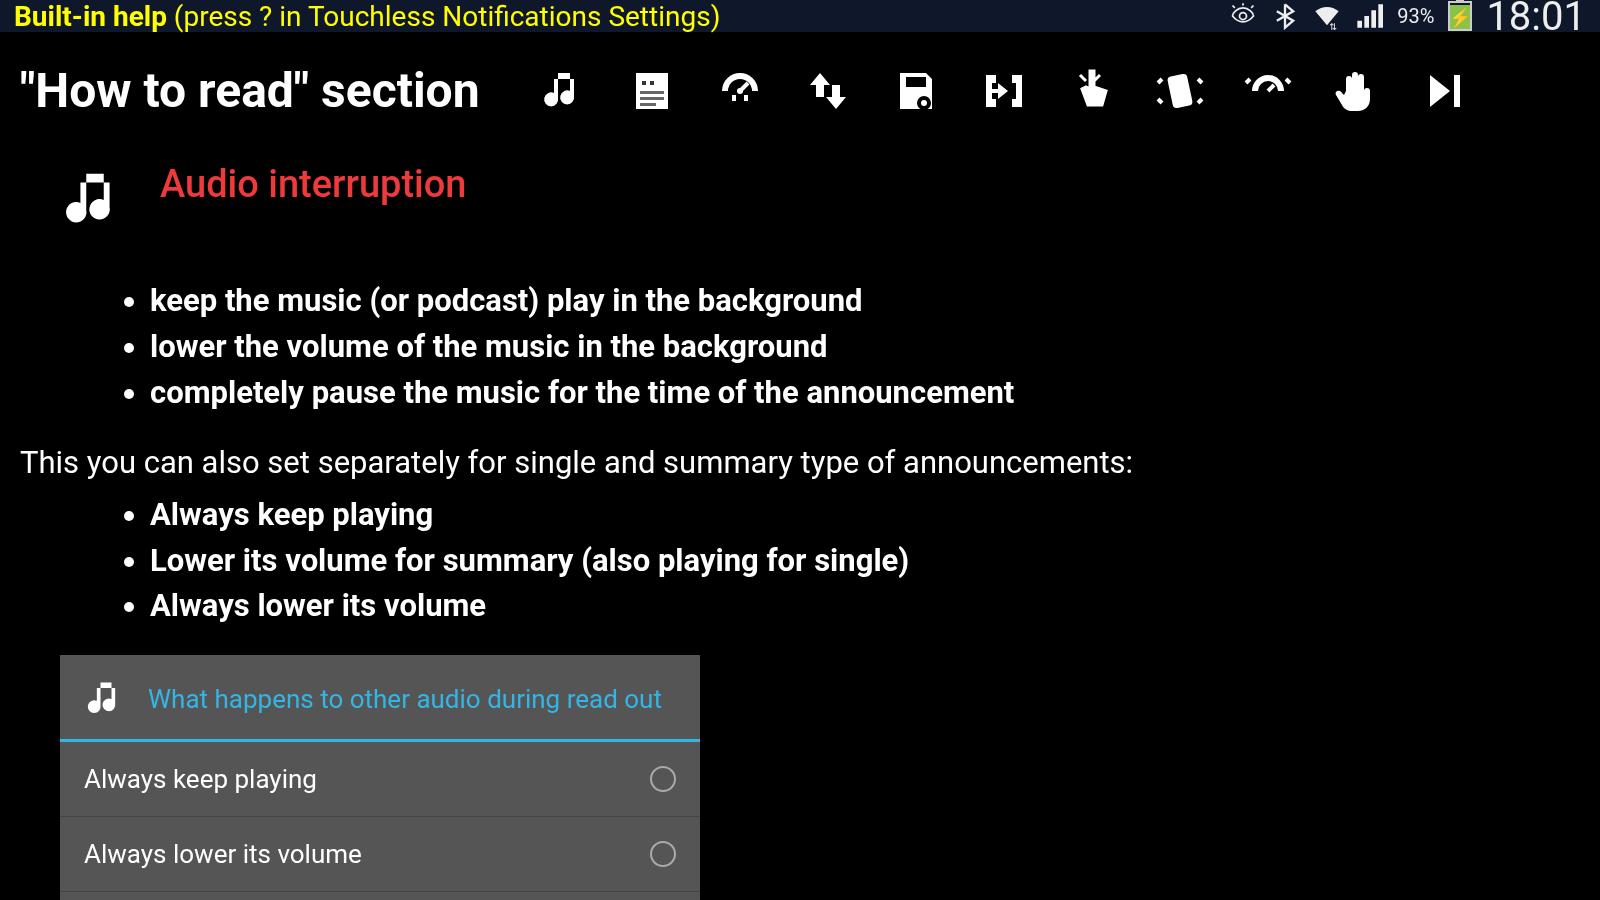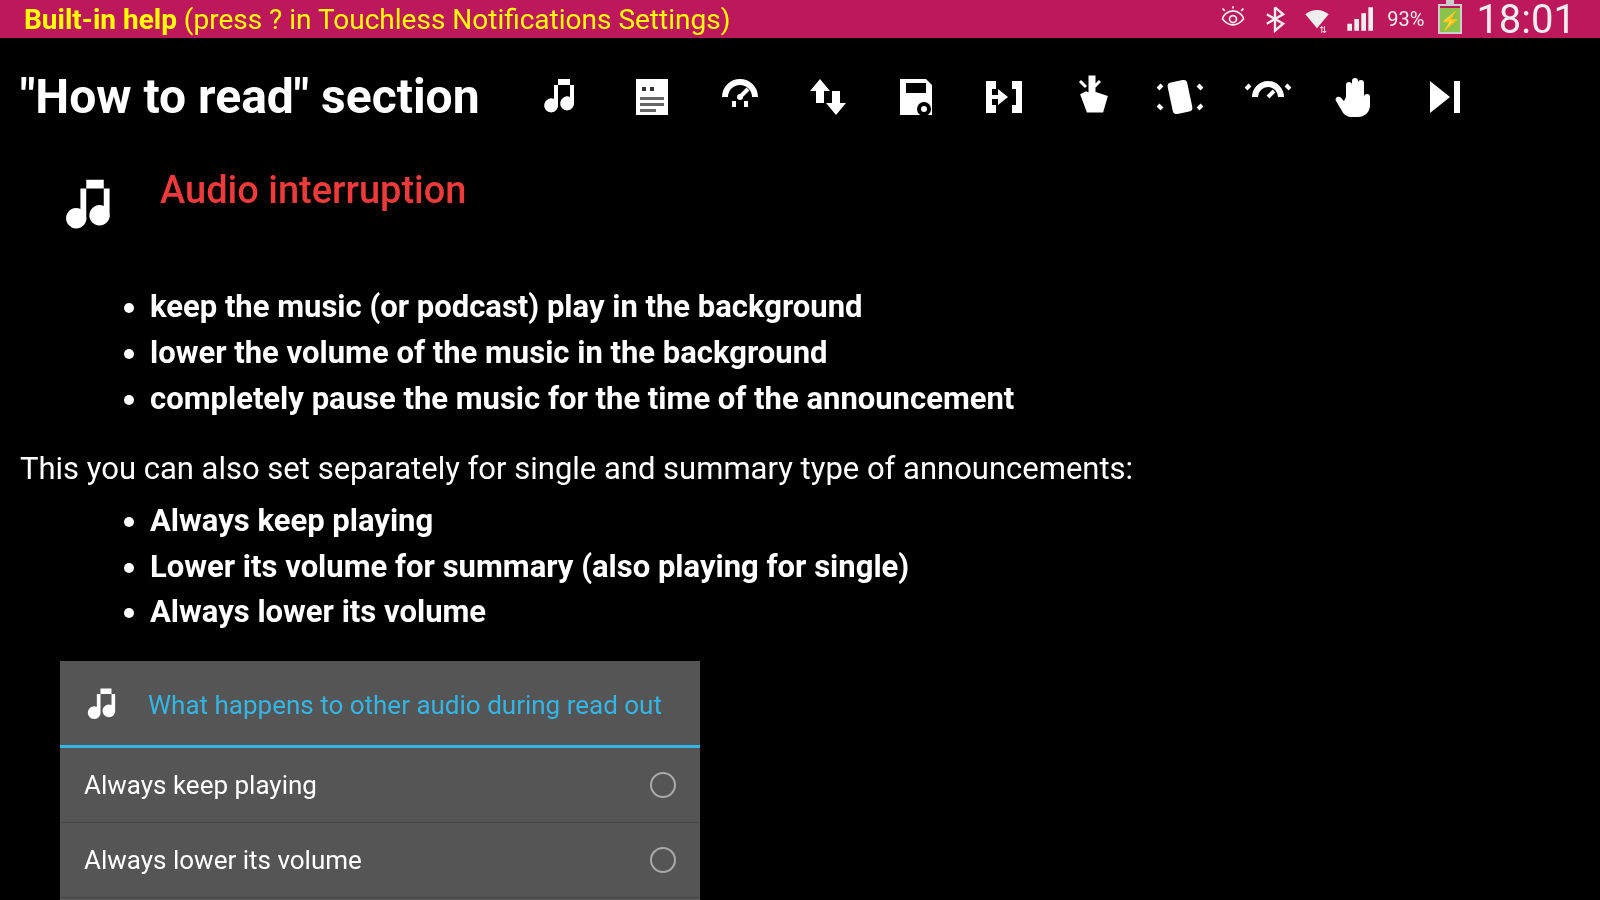--- a/index.html
+++ b/index.html
@@ -5,25 +5,25 @@
   * { margin: 0; padding: 0; box-sizing: border-box; }
   body {
     width: 1600px;
     height: 900px;
     background: #000;
     color: #fff;
     font-family: Roboto, "Helvetica Neue", Arial, sans-serif;
     overflow: hidden;
   }
   .status-bar {
-    height: 38px;
-    background: #be185d;
-    display: flex;
-    align-items: center;
-    padding: 0 24px;
+    height: 32px;
+    background: #0f172a;
+    display: flex;
+    align-items: center;
+    padding: 0 14px;
     font-size: 28px;
   }
   .status-left { flex: 1; }
   .status-left .yellow { color: #ffff00; font-weight: bold; }
   .status-left .paren { color: #ffff00; }
   .status-right {
     display: flex;
     align-items: center;
     gap: 14px;
     color: #eee;

